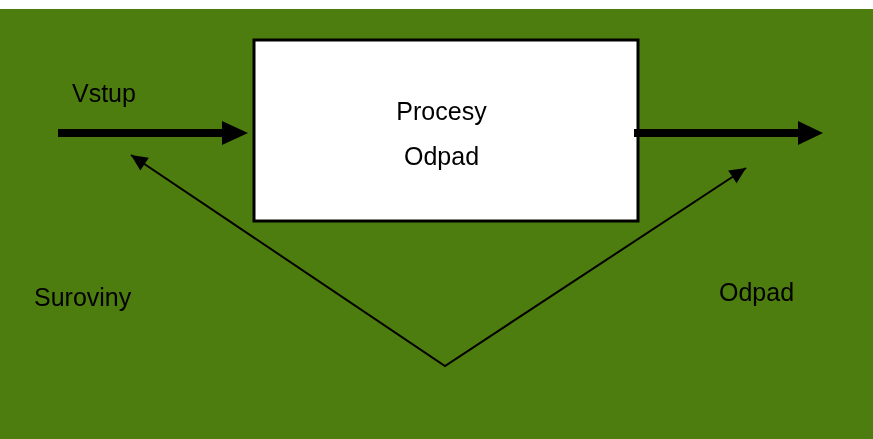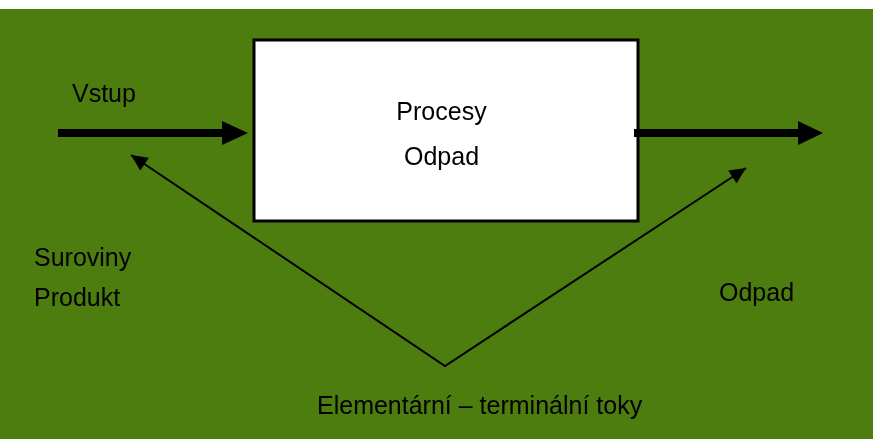--- a/index.html
+++ b/index.html
@@ -49,22 +49,20 @@
     <polygon points="746,159 728.2,161.6 736.6,174.3" stroke="none" fill="#000000"></polygon>
   </svg>
 
   <div class="lbl" style="left:72px;top:72px">Vstup</div>
 
 
   <div class="boxlbl" style="top:90px">Procesy</div>
 
   <div class="boxlbl" style="top:135px">Odpad</div>
 
-  <div class="lbl" style="left:34px;top:236px">Suroviny</div>
 
-  <div class="lbl" style="left:34px;top:276px">Produkt</div>
+  <div class="lbl" style="left:34px;top:276px">Suroviny</div>
 
 
   <div class="lbl" style="left:719px;top:271px">Odpad</div>
 
-  <div class="lbl" style="left:317px;top:384px">Elementární – terminální toky</div>
 
 </div>
 
 </body></html>

